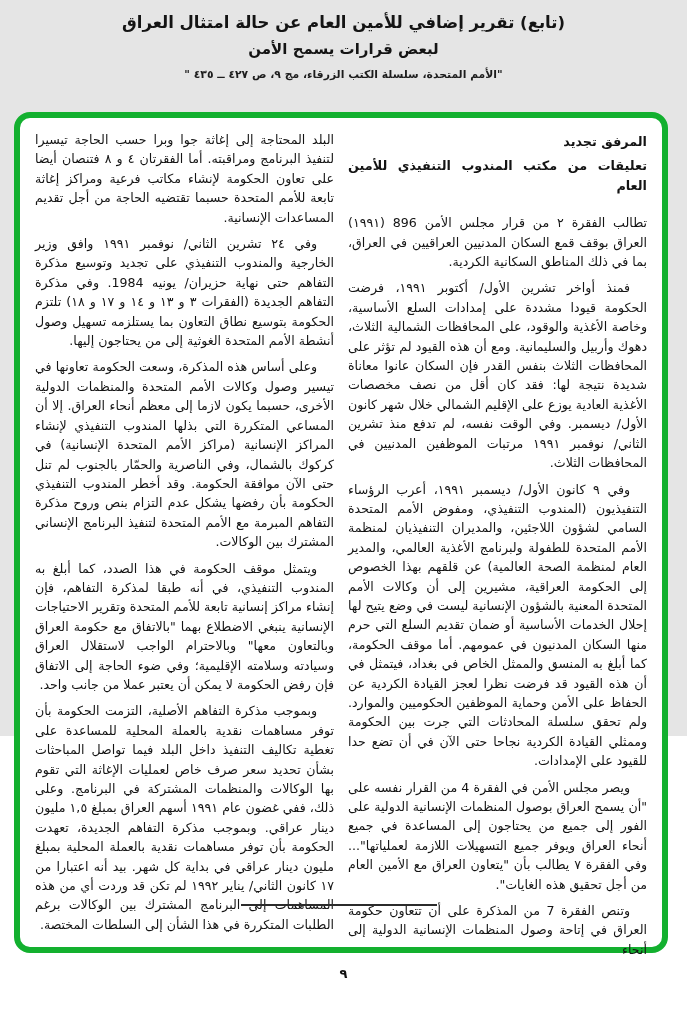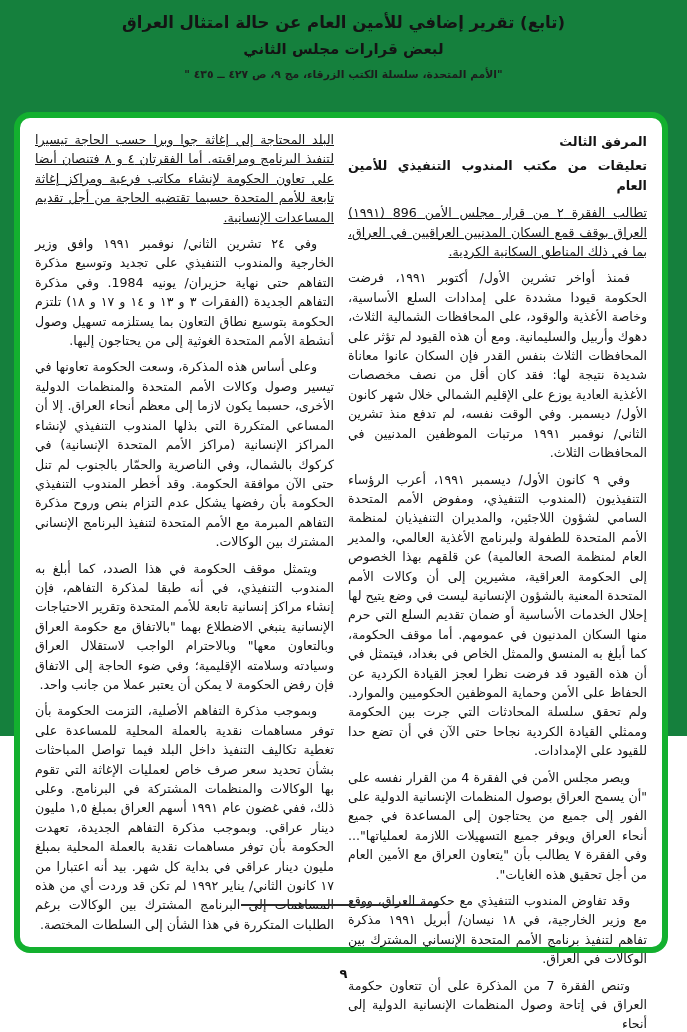--- a/index.html
+++ b/index.html
@@ -4,21 +4,21 @@
 <style>
   * { margin: 0; padding: 0; box-sizing: border-box; }
   html, body { background: #ffffff; }
   body {
     width: 687px; height: 1032px;
     font-family: "DejaVu Sans", sans-serif;
     color: #141414;
     position: relative;
     overflow: hidden;
   }
-  .page { position: relative; width: 687px; height: 736px; background: #15803d; }
+  .page { position: relative; width: 687px; height: 736px; background: #e5e5e5; }
 
   
   .doc-header { position: absolute; top: 13px; left: 0; right: 0; text-align: center; direction: rtl; }
   .title-line1 { font-size: 16.5px; font-weight: bold; letter-spacing: 0; }
   .title-line2 { font-size: 15px;  font-weight: bold; margin-top: 8px; }
   .source-line { font-size: 10.8px; font-weight: bold; margin-top: 10px; color: #1c1c1c; }
 
   
   .green-box {
     position: absolute; left: 14px; top: 112px;
@@ -35,23 +35,23 @@
   }
   .col {
     flex: 1 1 0;
     direction: rtl;
     text-align: justify;
     font-size: 12.6px;
     line-height: 19.4px;
     color: #141414;
   }
   .col p { margin: 0 0 7px 0; text-indent: 17px; }
-  .col p.noindent { text-indent: 0; text-decoration: underline; }
+  .col p.noindent { text-indent: 0; }
   .col .h-annex   { font-size: 12.8px; font-weight: bold; margin: 2px 0 5px 0; }
-  .col .h-comment { font-size: 12.8px; font-weight: bold; margin: 0 0 8px 0; }
+  .col .h-comment { font-size: 12.8px; font-weight: bold; margin: 0 0 18px 0; }
 
   
   .footnote-rule {
     position: absolute; left: 241px; top: 904px;
     width: 196px; height: 2px;
     background: #2b2b2b;
   }
 
   
   .page-number {
@@ -59,35 +59,34 @@
     text-align: center; font-size: 13px; font-weight: bold; color: #111;
   }
 </style>
 </head>
 <body>
 
 <div class="page">
 
   <header class="doc-header">
     <div class="title-line1">(تابع) تقرير إضافي للأمين العام عن حالة امتثال العراق</div>
-    <div class="title-line2">لبعض قرارات مجلس الثاني</div>
+    <div class="title-line2">لبعض قرارات يسمح الأمن</div>
     <div class="source-line">"الأمم المتحدة، سلسلة الكتب الزرقاء، مج ٩، ص ٤٢٧ ــ ٤٣٥ "</div>
   </header>
 
   <div class="green-box">
     <div class="columns">
 
       <section class="col col-right">
-        <div class="h-annex">المرفق الثالث</div>
+        <div class="h-annex">المرفق تجديد</div>
         <div class="h-comment">تعليقات من مكتب المندوب التنفيذي للأمين العام</div>
         <p class="noindent">تطالب الفقرة ٢ من قرار مجلس الأمن 896 (١٩٩١) العراق بوقف قمع السكان المدنيين العراقيين في العراق، بما في ذلك المناطق السكانية الكردية.</p>
         <p>فمنذ أواخر تشرين الأول/ أكتوبر ١٩٩١، فرضت الحكومة قيودا مشددة على إمدادات السلع الأساسية، وخاصة الأغذية والوقود، على المحافظات الشمالية الثلاث، دهوك وأربيل والسليمانية. ومع أن هذه القيود لم تؤثر على المحافظات الثلاث بنفس القدر فإن السكان عانوا معاناة شديدة نتيجة لها: فقد كان أقل من نصف مخصصات الأغذية العادية يوزع على الإقليم الشمالي خلال شهر كانون الأول/ ديسمبر. وفي الوقت نفسه، لم تدفع منذ تشرين الثاني/ نوفمبر ١٩٩١ مرتبات الموظفين المدنيين في المحافظات الثلاث.</p>
         <p>وفي ٩ كانون الأول/ ديسمبر ١٩٩١، أعرب الرؤساء التنفيذيون (المندوب التنفيذي، ومفوض الأمم المتحدة السامي لشؤون اللاجئين، والمديران التنفيذيان لمنظمة الأمم المتحدة للطفولة ولبرنامج الأغذية العالمي، والمدير العام لمنظمة الصحة العالمية) عن قلقهم بهذا الخصوص إلى الحكومة العراقية، مشيرين إلى أن وكالات الأمم المتحدة المعنية بالشؤون الإنسانية ليست في وضع يتيح لها إحلال الخدمات الأساسية أو ضمان تقديم السلع التي حرم منها السكان المدنيون في عمومهم. أما موقف الحكومة، كما أبلغ به المنسق والممثل الخاص في بغداد، فيتمثل في أن هذه القيود قد فرضت نظرا لعجز القيادة الكردية عن الحفاظ على الأمن وحماية الموظفين الحكوميين والموارد. ولم تحقق سلسلة المحادثات التي جرت بين الحكومة وممثلي القيادة الكردية نجاحا حتى الآن في أن تضع حدا للقيود على الإمدادات.</p>
         <p>ويصر مجلس الأمن في الفقرة 4 من القرار نفسه على "أن يسمح العراق بوصول المنظمات الإنسانية الدولية على الفور إلى جميع من يحتاجون إلى المساعدة في جميع أنحاء العراق ويوفر جميع التسهيلات اللازمة لعملياتها"... وفي الفقرة ٧ يطالب بأن "يتعاون العراق مع الأمين العام من أجل تحقيق هذه الغايات".</p>
-        <p>وقد تفاوض المندوب التنفيذي مع حكومة العراق، ووقع مع وزير الخارجية، في ١٨ نيسان/ أبريل ١٩٩١ مذكرة تفاهم لتنفيذ برنامج الأمم المتحدة الإنساني المشترك بين الوكالات في العراق.</p>
         <p>وتنص الفقرة 7 من المذكرة على أن تتعاون حكومة العراق في إتاحة وصول المنظمات الإنسانية الدولية إلى أنحاء</p>
       </section>
 
       <section class="col col-left">
         <p class="noindent">البلد المحتاجة إلى إغاثة جوا وبرا حسب الحاجة تيسيرا لتنفيذ البرنامج ومراقبته. أما الفقرتان ٤ و ٨ فتنصان أيضا على تعاون الحكومة لإنشاء مكاتب فرعية ومراكز إغاثة تابعة للأمم المتحدة حسبما تقتضيه الحاجة من أجل تقديم المساعدات الإنسانية.</p>
         <p>وفي ٢٤ تشرين الثاني/ نوفمبر ١٩٩١ وافق وزير الخارجية والمندوب التنفيذي على تجديد وتوسيع مذكرة التفاهم حتى نهاية حزيران/ يونيه 1984. وفي مذكرة التفاهم الجديدة (الفقرات ٣ و ١٣ و ١٤ و ١٧ و ١٨) تلتزم الحكومة بتوسيع نطاق التعاون بما يستلزمه تسهيل وصول أنشطة الأمم المتحدة الغوثية إلى من يحتاجون إليها.</p>
         <p>وعلى أساس هذه المذكرة، وسعت الحكومة تعاونها في تيسير وصول وكالات الأمم المتحدة والمنظمات الدولية الأخرى، حسبما يكون لازما إلى معظم أنحاء العراق. إلا أن المساعي المتكررة التي بذلها المندوب التنفيذي لإنشاء المراكز الإنسانية (مراكز الأمم المتحدة الإنسانية) في كركوك بالشمال، وفي الناصرية والحمّار بالجنوب لم تنل حتى الآن موافقة الحكومة. وقد أخطر المندوب التنفيذي الحكومة بأن رفضها يشكل عدم التزام بنص وروح مذكرة التفاهم المبرمة مع الأمم المتحدة لتنفيذ البرنامج الإنساني المشترك بين الوكالات.</p>
         <p>ويتمثل موقف الحكومة في هذا الصدد، كما أبلغ به المندوب التنفيذي، في أنه طبقا لمذكرة التفاهم، فإن إنشاء مراكز إنسانية تابعة للأمم المتحدة وتقرير الاحتياجات الإنسانية ينبغي الاضطلاع بهما "بالاتفاق مع حكومة العراق وبالتعاون معها" وبالاحترام الواجب لاستقلال العراق وسيادته وسلامته الإقليمية؛ وفي ضوء الحاجة إلى الاتفاق فإن رفض الحكومة لا يمكن أن يعتبر عملا من جانب واحد.</p>
         <p>وبموجب مذكرة التفاهم الأصلية، التزمت الحكومة بأن توفر مساهمات نقدية بالعملة المحلية للمساعدة على تغطية تكاليف التنفيذ داخل البلد فيما تواصل المباحثات بشأن تحديد سعر صرف خاص لعمليات الإغاثة التي تقوم بها الوكالات والمنظمات المشتركة في البرنامج. وعلى ذلك، ففي غضون عام ١٩٩١ أسهم العراق بمبلغ ١,٥ مليون دينار عراقي. وبموجب مذكرة التفاهم الجديدة، تعهدت الحكومة بأن توفر مساهمات نقدية بالعملة المحلية بمبلغ مليون دينار عراقي في بداية كل شهر. بيد أنه اعتبارا من ١٧ كانون الثاني/ يناير ١٩٩٢ لم تكن قد وردت أي من هذه المساهمات إلى البرنامج المشترك بين الوكالات برغم الطلبات المتكررة في هذا الشأن إلى السلطات المختصة.</p>
       </section>

